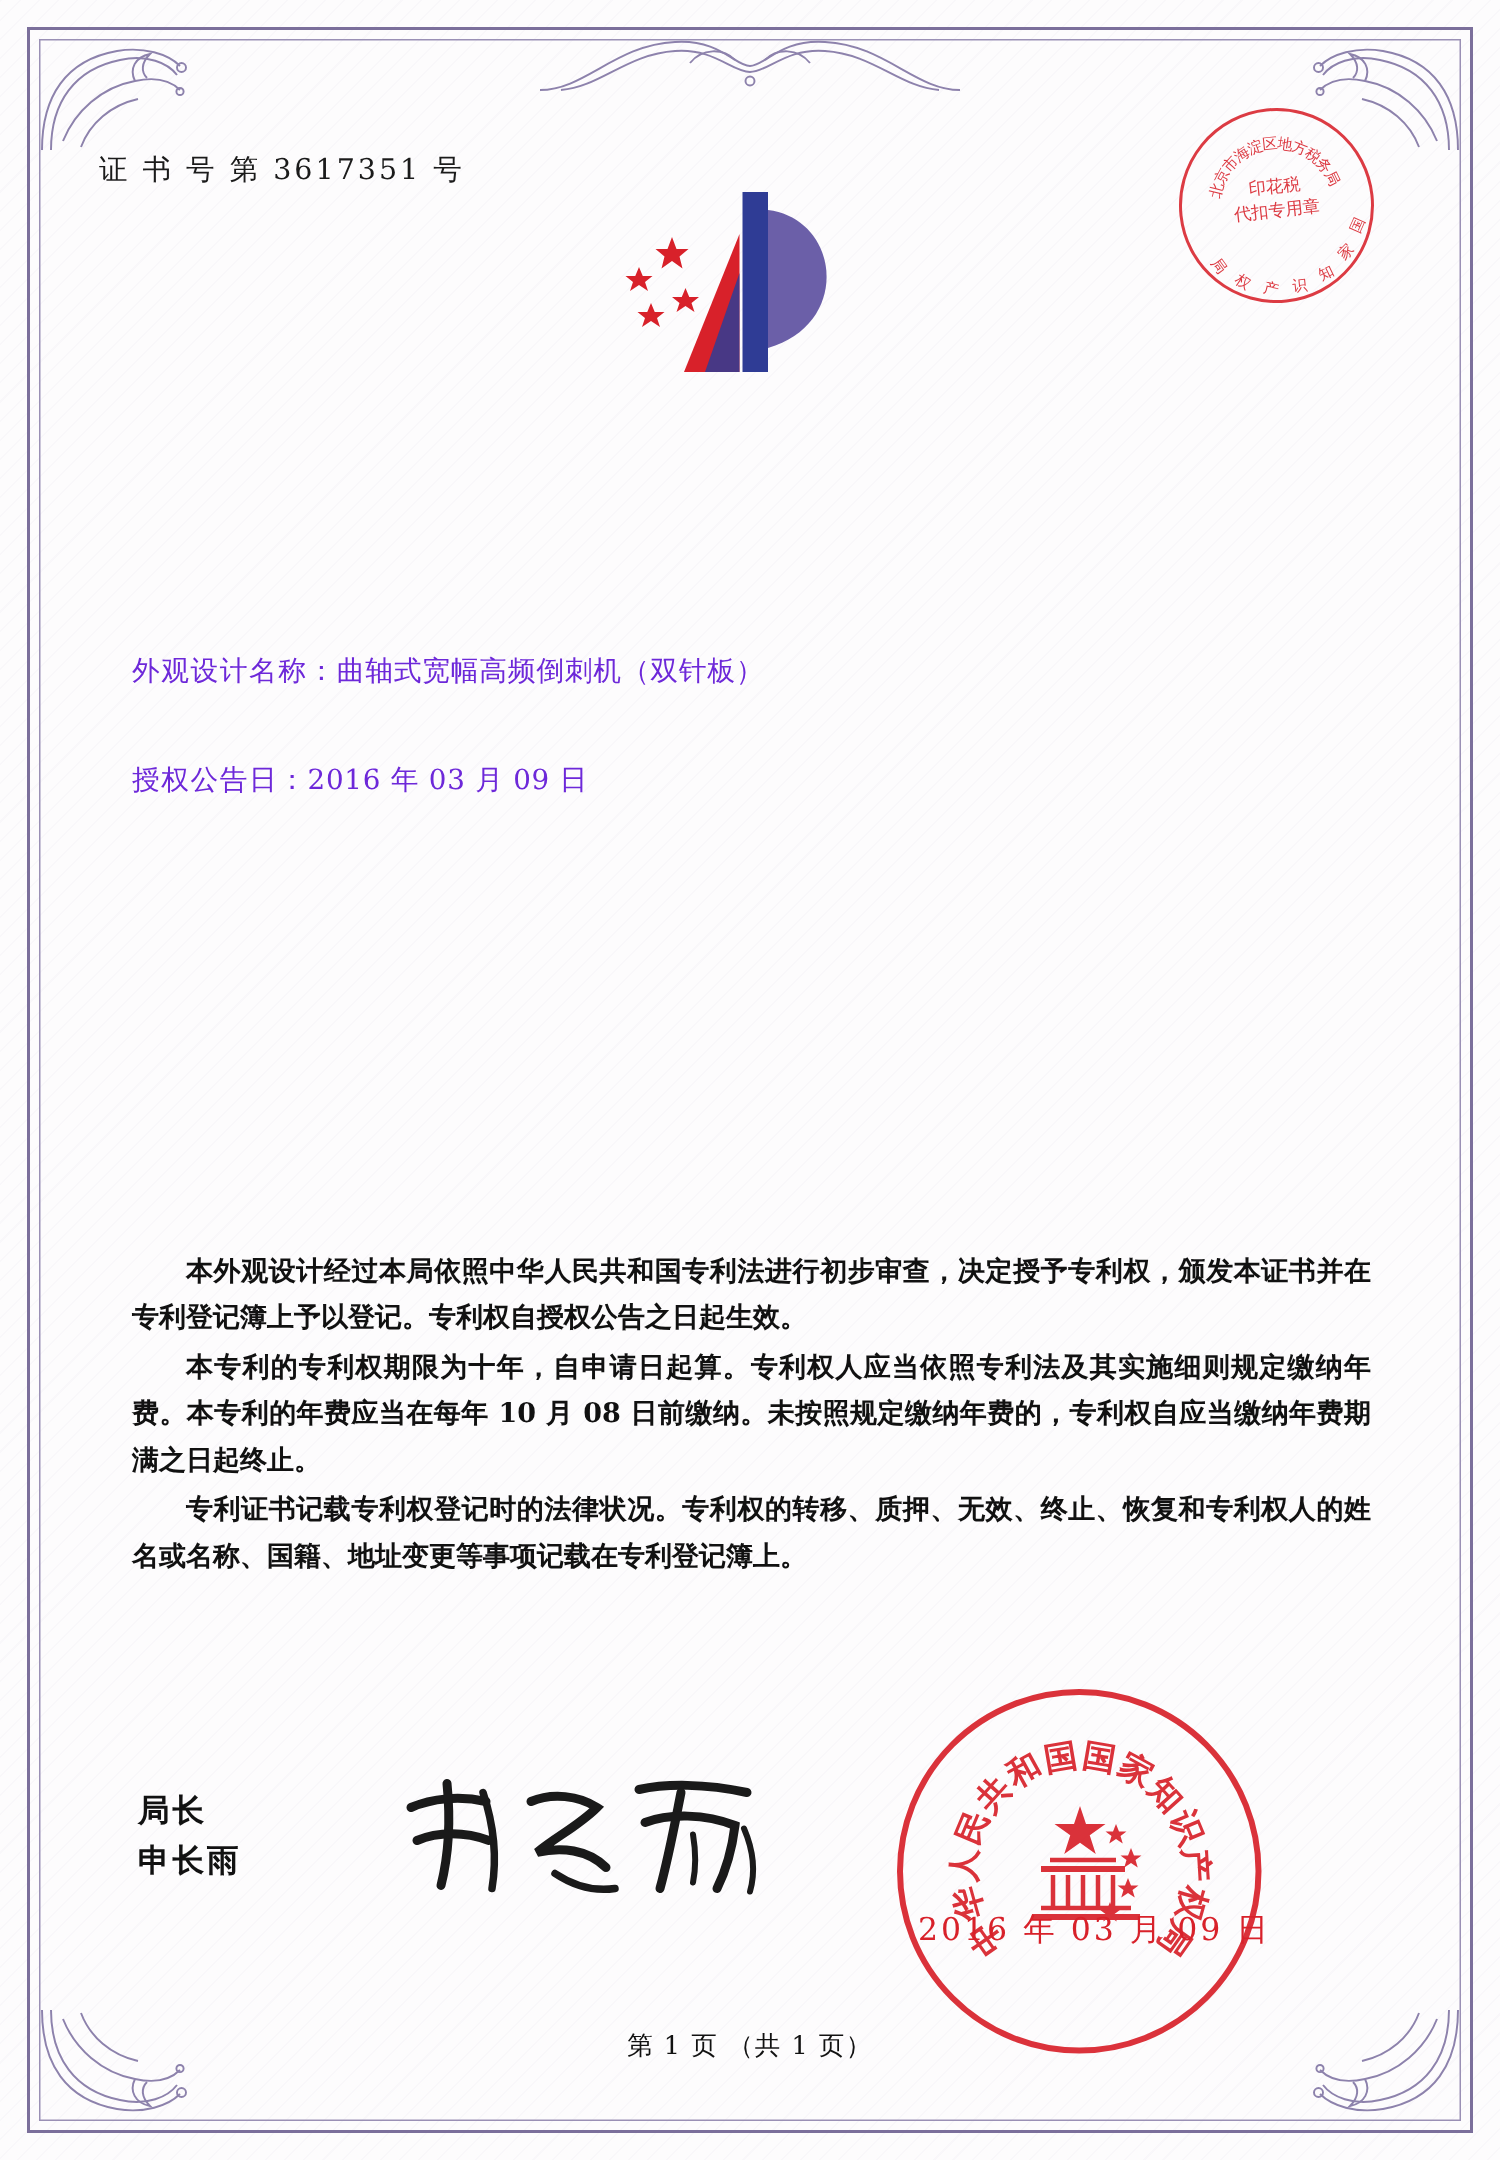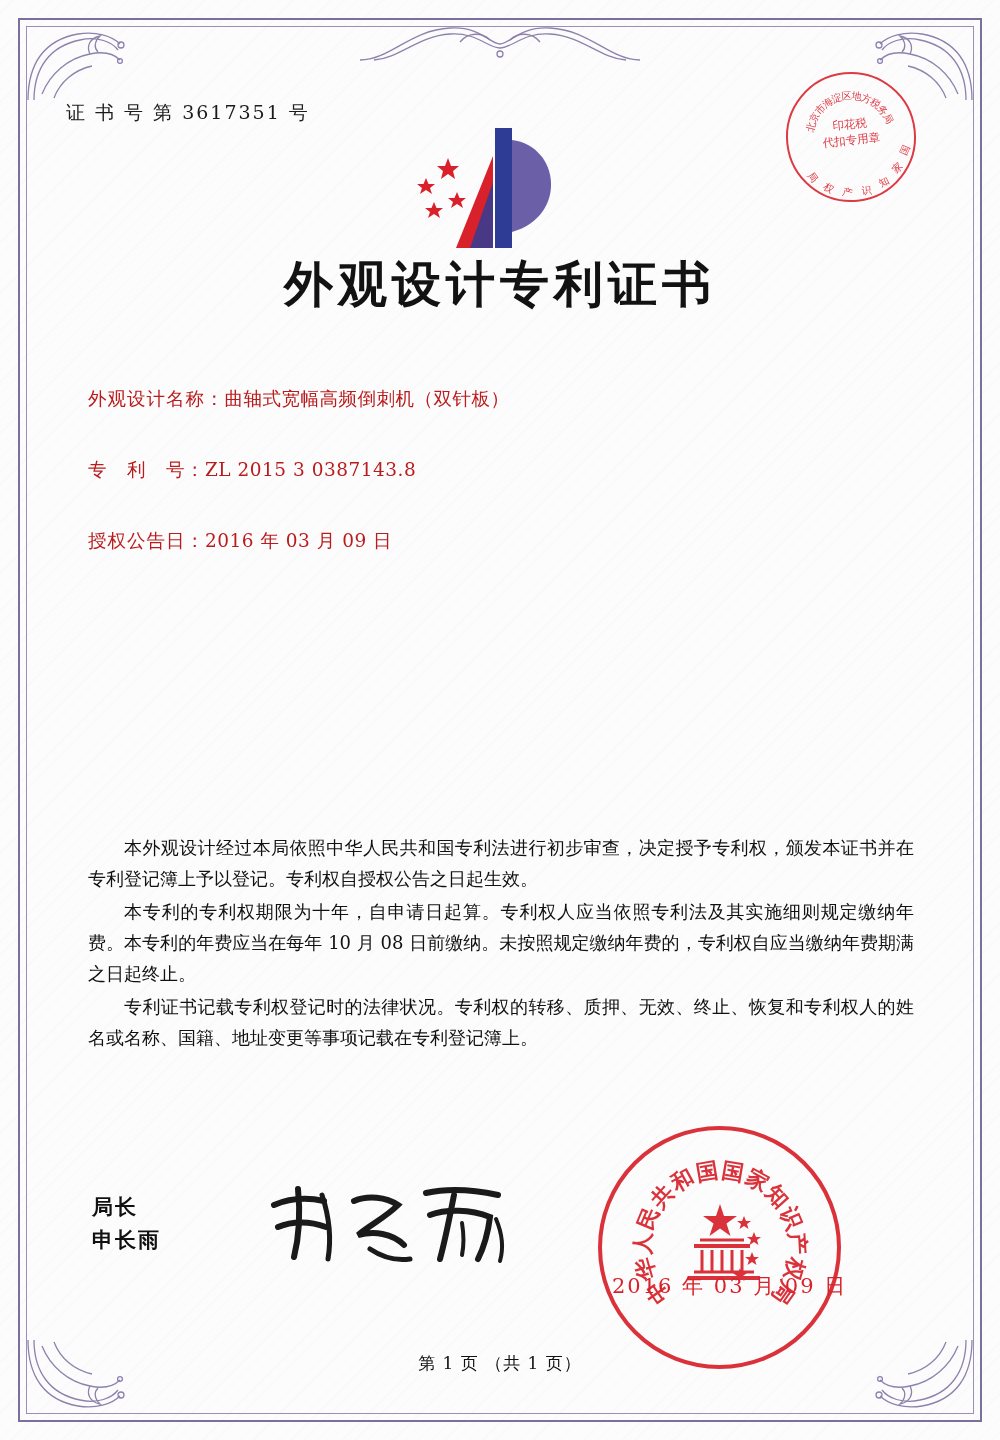--- a/index.html
+++ b/index.html
@@ -150,41 +150,43 @@
   }
 
   .fields {
     position: absolute;
     left: 88px;
     top: 386px;
     width: 830px;
   }
   .field {
     font-size: 18.5px;
-    color: #b91c1c;
+    color: #6d28d9;
     margin-bottom: 46px;
     font-family: "DejaVu Serif", "Liberation Serif", serif;
+    margin-top: 48px;
   }
   .field .lbl {
     letter-spacing: 1px;
   }
   .field .val {
     letter-spacing: 0.5px;
   }
 
   .paras {
     position: absolute;
     left: 88px;
     top: 832px;
     width: 826px;
     font-family: "DejaVu Serif", "Liberation Serif", serif;
     font-size: 18px;
     line-height: 31px;
     color: #111;
     text-align: justify;
+    font-weight: bold;
   }
   .para { text-indent: 2em; margin: 0 0 2px 0; }
 
   .barcode {
     position: absolute;
     left: 96px;
     top: 1098px;
     height: 26px;
     width: 286px;
   }
@@ -363,28 +365,24 @@
           <span style="font-size: 10px; transform: rotate(160deg) translateY(-48px) translateX(-50%) rotate(180deg); transform-origin: 0px 0px;">知</span>
           <span style="font-size: 10px; transform: rotate(180deg) translateY(-48px) translateX(-50%) rotate(180deg); transform-origin: 0px 0px;">识</span>
           <span style="font-size: 10px; transform: rotate(200deg) translateY(-48px) translateX(-50%) rotate(180deg); transform-origin: 0px 0px;">产</span>
           <span style="font-size: 10px; transform: rotate(220deg) translateY(-48px) translateX(-50%) rotate(180deg); transform-origin: 0px 0px;">权</span>
           <span style="font-size: 10px; transform: rotate(240deg) translateY(-48px) translateX(-50%) rotate(180deg); transform-origin: 0px 0px;">局</span>
         </div>
       <div class="mid l1">印花税</div>
       <div class="mid l2">代扣专用章</div>
     </div>
 
-    <div class="title">外观设计专利证书</div>
 
     <div class="fields">
       <div class="field">
         <span class="lbl">外观设计名称：</span><span class="val">曲轴式宽幅高频倒刺机（双针板）</span>
-      </div>
-      <div class="field">
-        <span class="lbl">专　利　号：</span><span class="val">ZL 2015 3 0387143.8</span>
       </div>
       <div class="field">
         <span class="lbl">授权公告日：</span><span class="val">2016 年 03 月 09 日</span>
       </div>
     </div>
 
     <div class="paras">
       <p class="para">本外观设计经过本局依照中华人民共和国专利法进行初步审查，决定授予专利权，颁发本证书并在专利登记簿上予以登记。专利权自授权公告之日起生效。</p>
       <p class="para">本专利的专利权期限为十年，自申请日起算。专利权人应当依照专利法及其实施细则规定缴纳年费。本专利的年费应当在每年 10 月 08 日前缴纳。未按照规定缴纳年费的，专利权自应当缴纳年费期满之日起终止。</p>
       <p class="para">专利证书记载专利权登记时的法律状况。专利权的转移、质押、无效、终止、恢复和专利权人的姓名或名称、国籍、地址变更等事项记载在专利登记簿上。</p>

